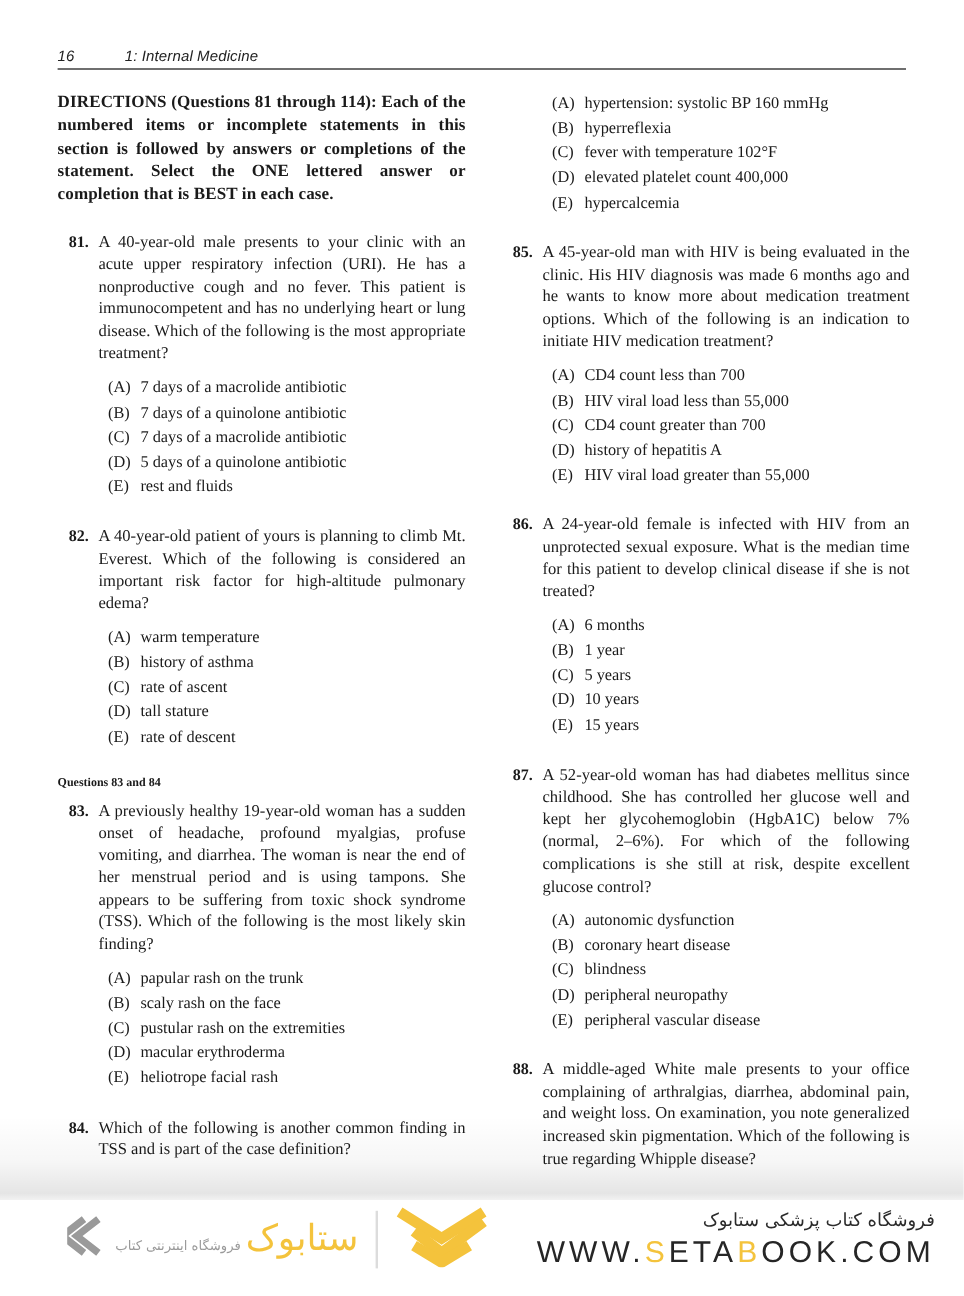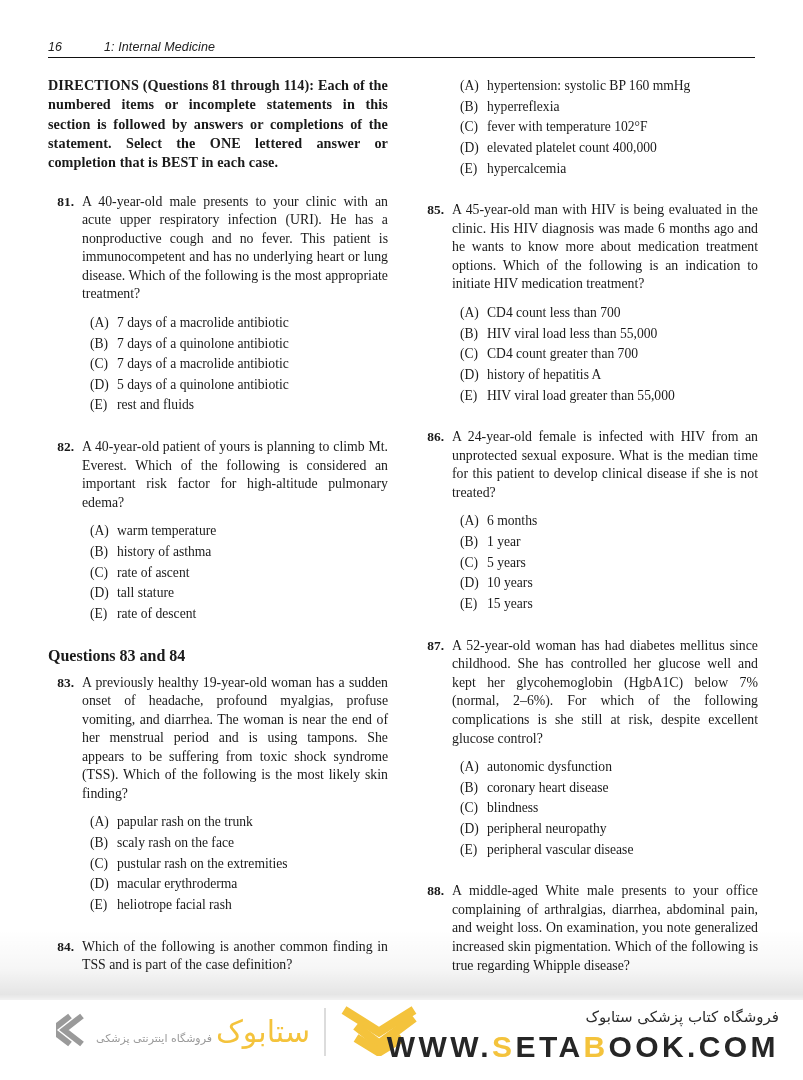--- a/index.html
+++ b/index.html
@@ -118,21 +118,21 @@
     line-height: 1.52;
   }
   .opt-letter {
     width: 27px;
     flex: 0 0 27px;
   }
   .opt-text { flex: 1; }
 
   .group-heading {
     font-weight: bold;
-    font-size: 16px;
+    font-size: 10px;
     margin: 4px 0 9px 0;
   }
 
   
   #footer-band {
     position: absolute;
     left: 0;
     top: 1000px;
     width: 803px;
     height: 80px;
@@ -156,22 +156,22 @@
   #brand-fa {
     font-family: "DejaVu Sans", sans-serif;
     font-size: 15px;
     color: #2b2b2b;
     direction: rtl;
     margin-bottom: 4px;
     white-space: nowrap;
   }
   #brand-url {
     font-family: "Liberation Sans", sans-serif;
-    font-size: 30px;
-    font-weight: bold;
+    font-size: 25px;
+    font-weight: normal;
     letter-spacing: 3.4px;
     color: #262626;
     white-space: nowrap;
   }
   #brand-url .hl { color: #f4c33c; }
 
   #logo-fa-top {
     font-family: "DejaVu Sans", sans-serif;
     font-size: 30px;
     direction: rtl;
@@ -424,21 +424,21 @@
   <div id="brand-left">
 
     <span style="display:inline-block;margin-right:6px;">
       <svg width="34" height="40" viewBox="0 0 34 40" xmlns="http://www.w3.org/2000/svg">
         <polyline points="26,6 8,20 26,34" fill="none" stroke="#9a9a9a" stroke-width="6"></polyline>
         <polyline points="14,6 -4,20 14,34" fill="none" stroke="#9a9a9a" stroke-width="6"></polyline>
       </svg>
     </span>
     <span style="display:inline-block;text-align:center;">
       <span id="logo-fa-top"><span class="gold">ستابوک</span></span>
-      <span id="logo-fa-sub">فروشگاه اینترنتی پزشکی</span>
+      <span id="logo-fa-sub">فروشگاه اینترنتی کتاب</span>
     </span>
     <span id="logo-divider"></span>
     <span>
       <svg width="78" height="52" viewBox="0 0 78 52" xmlns="http://www.w3.org/2000/svg">
         <polyline points="4,6 39,28 74,6" fill="none" stroke="#f4c33c" stroke-width="9" stroke-linejoin="miter"></polyline>
         <polyline points="16,22 39,40 74,14" fill="none" stroke="#f4c33c" stroke-width="9" stroke-linejoin="miter"></polyline>
         <polyline points="16,34 39,48 62,34" fill="none" stroke="#f4c33c" stroke-width="9" stroke-linejoin="miter"></polyline>
       </svg>
     </span>
   </div>

